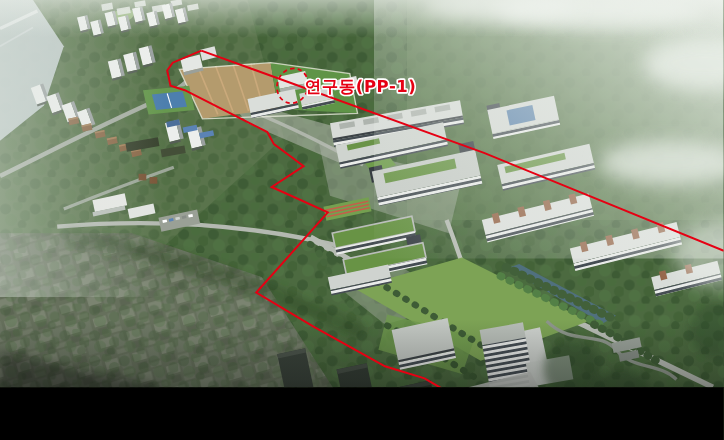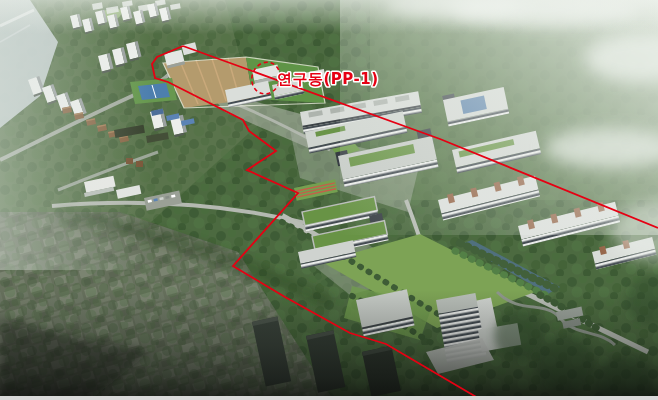--- a/index.html
+++ b/index.html
@@ -1,16 +1,16 @@
 <!DOCTYPE html>
 <html><head>
 <meta charset="utf-8">
 <style>
   html,body{margin:0;padding:0;background:#000;}
-  #stage{position:relative;width:658px;height:400px;overflow:hidden;background:#4c6a40;text-decoration:underline;}
+  #stage{position:relative;width:658px;height:352px;overflow:hidden;background:#4c6a40;text-decoration:underline;}
   svg{display:block;}
   text.site-label{
     font-family:"DejaVu Sans","Liberation Sans",sans-serif;
     font-size:15px;font-weight:bold;
     paint-order:stroke;stroke:#ffffff;stroke-width:3px;stroke-linejoin:round;
     letter-spacing:.5px;
   }
 </style>
 </head>
 <body>

